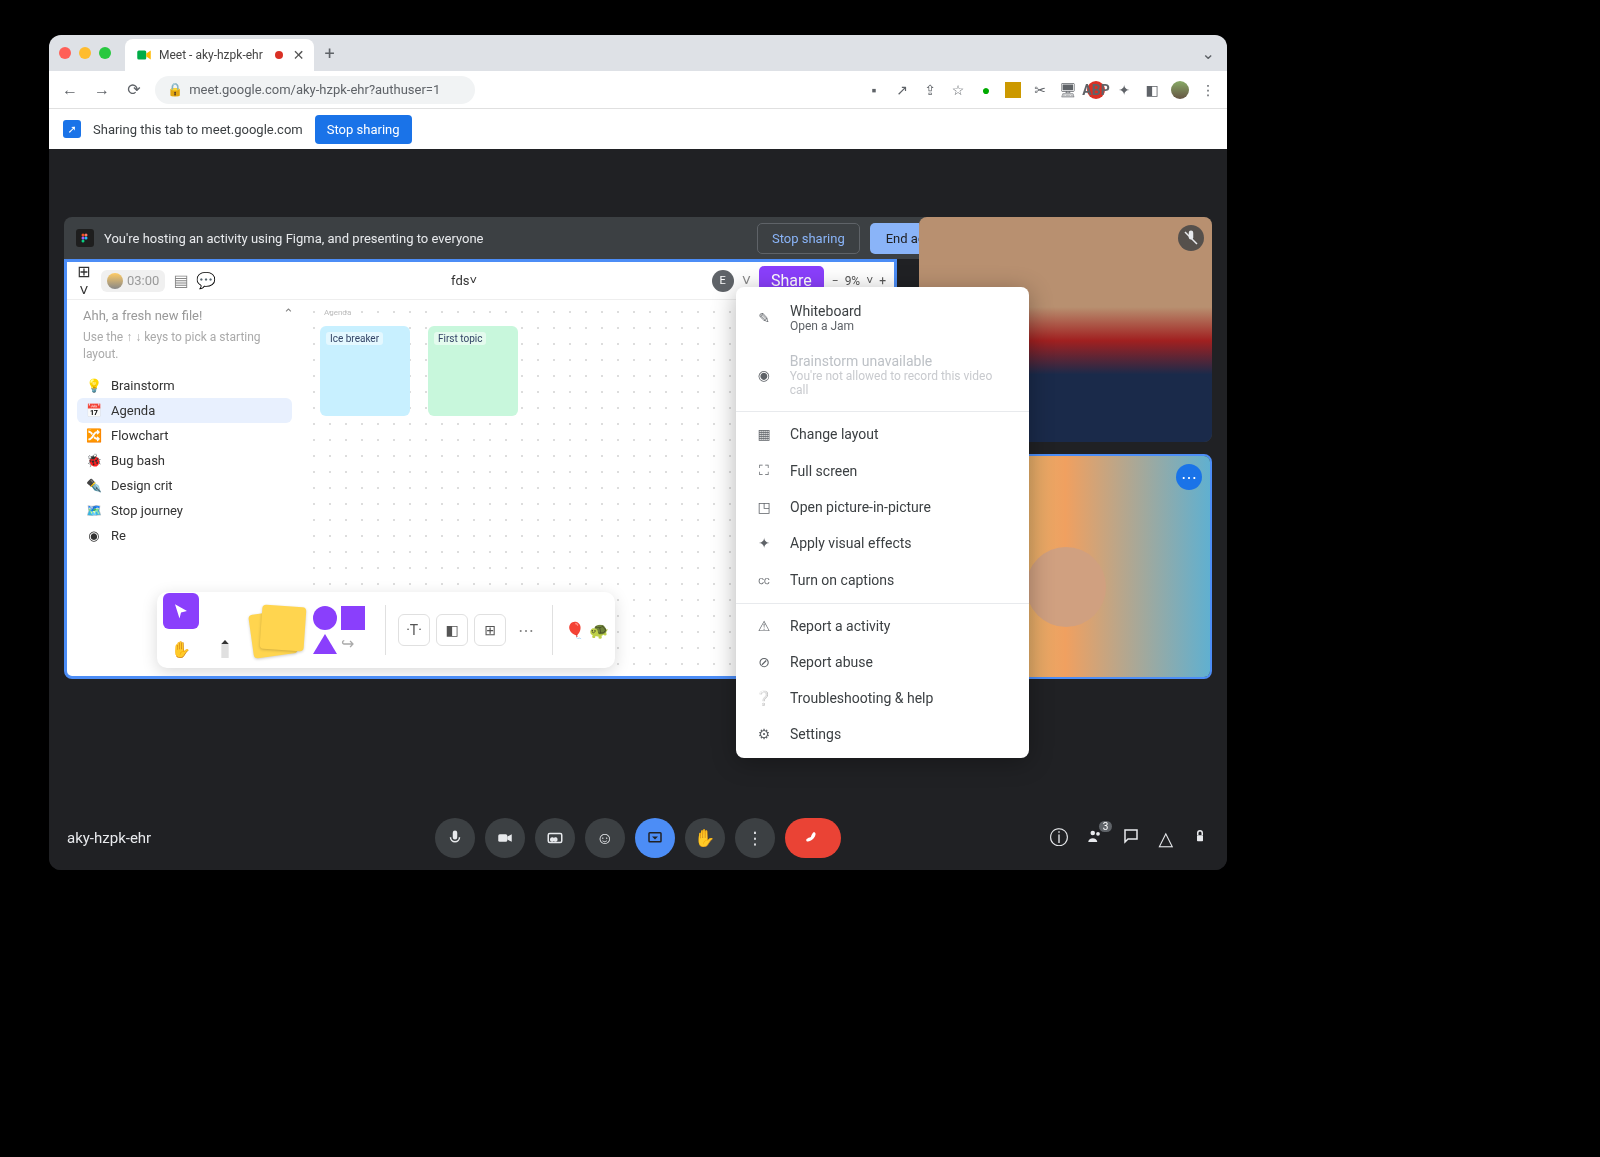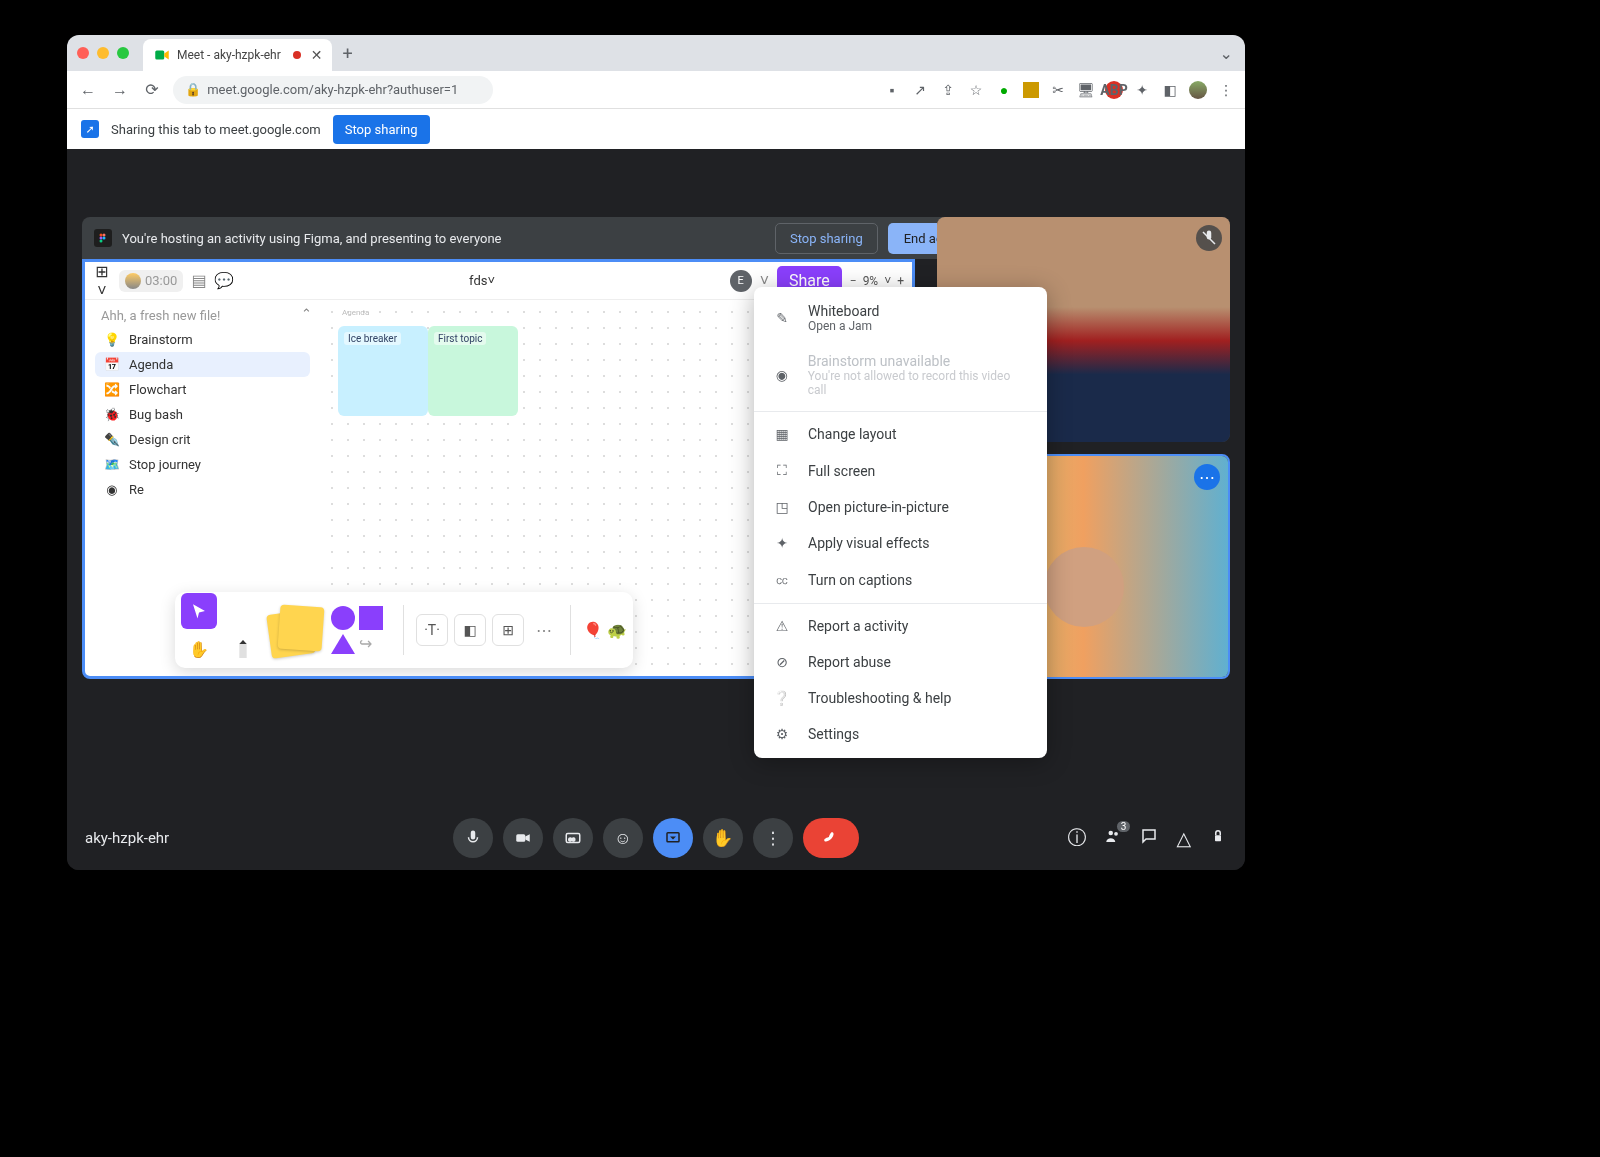--- a/index.html
+++ b/index.html
@@ -1,17 +1,17 @@
 <!DOCTYPE html>
 <html><head>
 <meta charset="utf-8">
 <style>
   * { box-sizing: border-box; margin: 0; padding: 0; font-family: -apple-system, BlinkMacSystemFont, "Segoe UI", Roboto, Arial, sans-serif; }
   body { background:#000; width:1290px; height:940px; overflow:hidden; }
-  .mac-window { position:absolute; left:67px; top:35px; width:1178px; height:835px; background:#202124; border-radius:12px; overflow:hidden; box-shadow:0 10px 40px rgba(0,0,0,.6); }
+  .mac-window { position:absolute; left:49px; top:35px; width:1178px; height:835px; background:#202124; border-radius:12px; overflow:hidden; box-shadow:0 10px 40px rgba(0,0,0,.6); }
   
   .tab-strip{height:36px;background:#dee1e6;display:flex;align-items:center;padding-left:10px;}
   .traffic{display:flex;gap:8px;margin-right:14px;}
   .traffic span{width:12px;height:12px;border-radius:50%;}
   .tl-r{background:#ff5f57;} .tl-y{background:#febc2e;} .tl-g{background:#28c840;}
   .tab{display:flex;align-items:center;background:#fff;height:32px;margin-top:4px;border-radius:8px 8px 0 0;padding:0 10px;font-size:12px;color:#444;gap:6px;}
   .tab .rec{width:8px;height:8px;border-radius:50%;background:#d93025;margin-left:6px;}
   .tab .close{color:#555;font-size:14px;margin-left:4px;}
   .newtab{margin-left:10px;color:#5f6368;font-size:18px;}
   .tab-strip .chev{margin-left:auto;margin-right:12px;color:#5f6368;}
@@ -48,21 +48,21 @@
   .zoom{display:flex;align-items:center;gap:6px;font-size:12px;color:#555;}
   .fig-body{position:relative;height:calc(100% - 38px);display:flex;justify-content:center;}
   .fig-side{width:235px;padding:4px 10px 10px 10px;font-size:13px;color:#333;}
   .fig-side .hdr{color:#999;font-size:13px;padding:4px 6px;}
   .fig-side .hint{color:#aaa;font-size:12px;padding:2px 6px 10px 6px;line-height:1.4;}
   .fig-side .caret-up{position:absolute;left:216px;top:6px;color:#888;}
   .tmpl{display:flex;align-items:center;gap:8px;padding:5px 8px;border-radius:6px;color:#333;}
   .tmpl.sel{background:#e8f0fe;}
   .tmpl .emo{width:18px;text-align:center;}
   .canvas{flex:1;background-image:radial-gradient(#ddd 1px,transparent 1px);background-size:16px 16px;background-position:4px 4px;position:relative;}
-  .stickies{position:absolute;left:18px;top:26px;display:flex;}
+  .stickies{position:absolute;left:18px;top:26px;display:flex;gap:18px;}
   .sticky{width:90px;height:90px;border-radius:6px;padding:6px;font-size:10px;color:#346;}
   .sticky .lbl{background:rgba(255,255,255,.5);border-radius:3px;padding:1px 4px;display:inline-block;font-size:10px;}
   .s1{background:#c8f0ff;} .s2{background:#c8f7dc;} .s3{background:#fff3c6;}
   .tiny{position:absolute;left:22px;top:8px;font-size:8px;color:#bbb;}
   
   .figbar{position:absolute;left:90px;bottom:8px;height:76px;background:#fff;border-radius:10px;box-shadow:0 4px 16px rgba(0,0,0,.15);display:flex;align-items:center;padding:6px;gap:6px;}
   .tool-stack{display:flex;flex-direction:column;gap:2px;}
   .tool-sq{width:36px;height:36px;border-radius:6px;display:flex;align-items:center;justify-content:center;}
   .tool-sq.purple{background:#8a3ffc;color:#fff;}
   .pencil{width:40px;height:56px;display:flex;align-items:end;justify-content:center;}
@@ -197,20 +197,21 @@
           <span>−</span>
           <span>9%</span>
           <span>˅</span>
           <span>+</span>
         </div>
       </div>
       <div class="fig-body">
         <div class="fig-side">
           <div class="hdr">Ahh, a fresh new file!</div>
           <span class="caret-up">⌃</span>
+          <div class="hint">Use the ↑ ↓ keys to pick a starting layout.</div>
           <div class="tmpl">
               <span class="emo">💡</span>
               <span>Brainstorm</span>
             </div>
           <div class="tmpl sel">
               <span class="emo">📅</span>
               <span>Agenda</span>
             </div>
           <div class="tmpl">
               <span class="emo">🔀</span>

